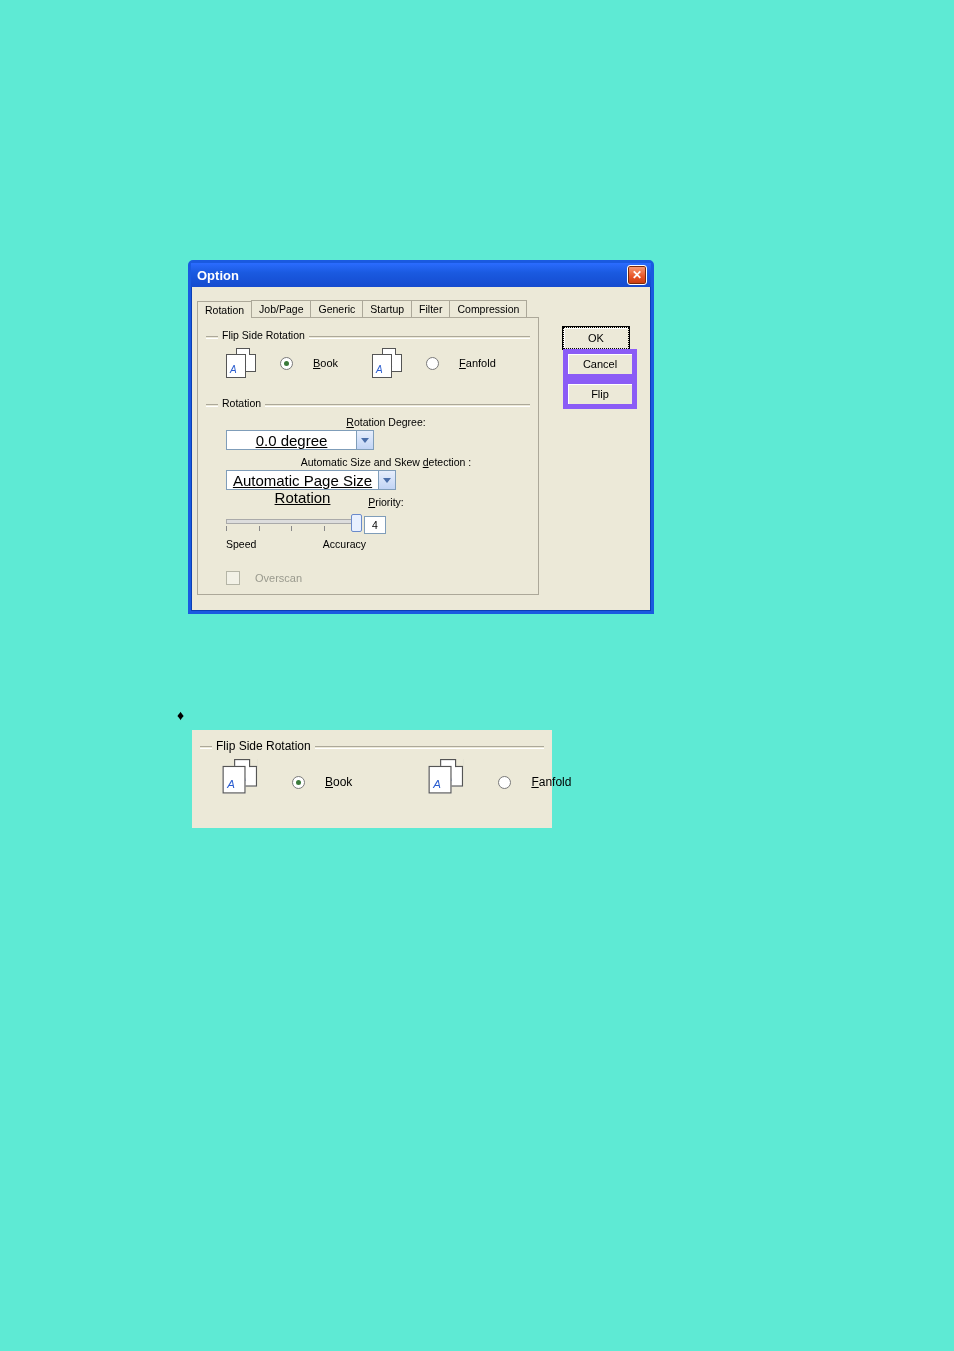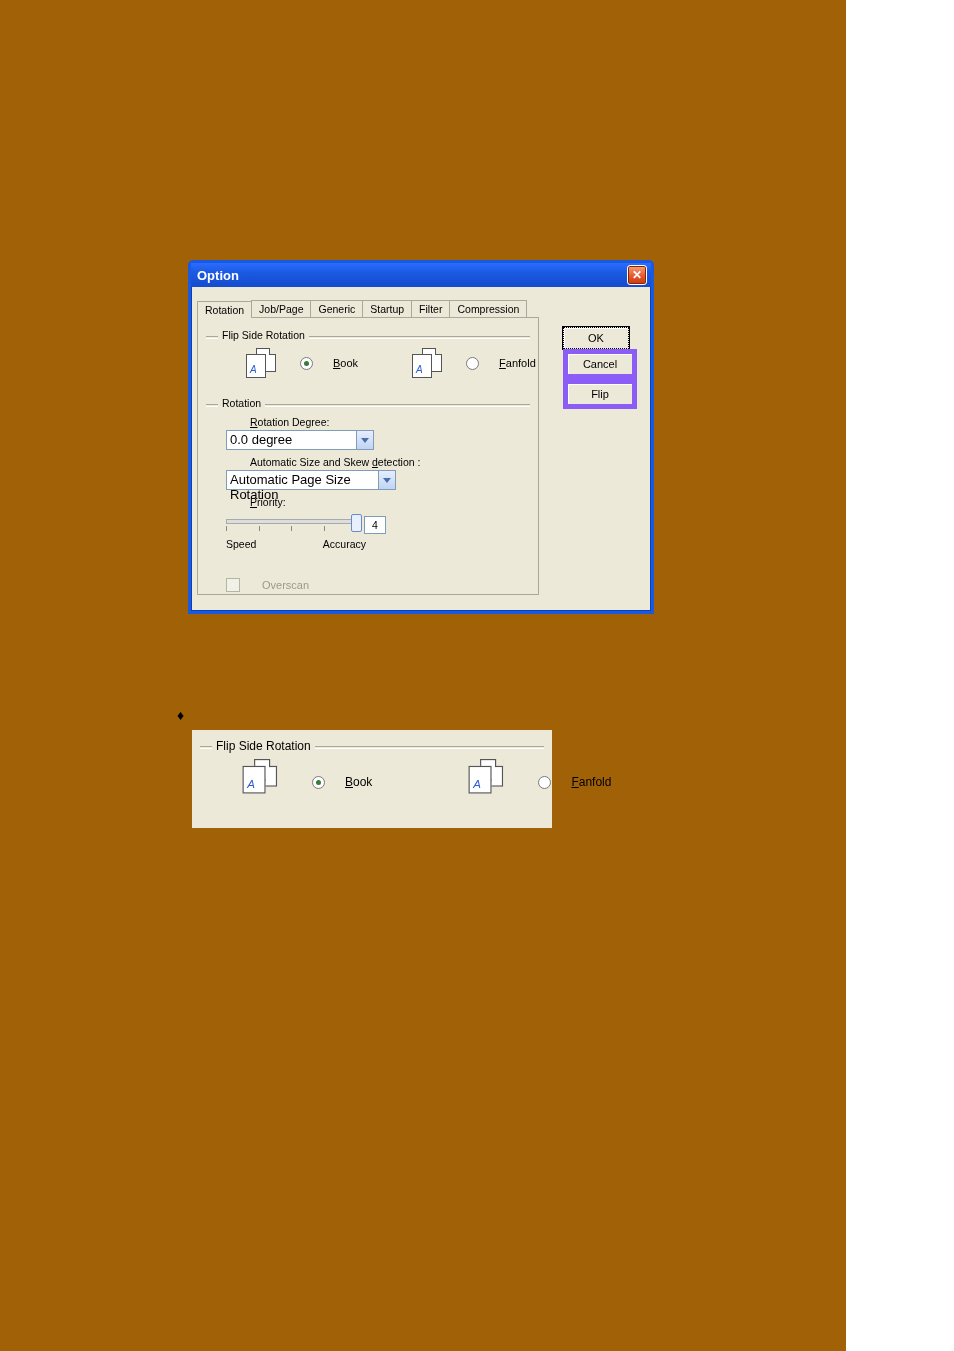--- a/index.html
+++ b/index.html
@@ -1,16 +1,16 @@
 <!DOCTYPE html>
 <html><head>
 <meta charset="utf-8">
 <style>
   html,body{margin:0;padding:0;background:#fff;font-family:Tahoma,Arial,sans-serif;font-size:11px;color:#000;}
-  .page{width:846px;height:1351px;position:relative;background:#a16207;}
+  .page{width:954px;height:1351px;position:relative;background:#5eead4;text-align:center;}
   
   .dialog{
     position:absolute;left:188px;top:260px;width:460px;height:348px;
     border:3px solid #1a5ae0;border-radius:5px 5px 0 0;background:#ece9d8;
     box-shadow:0 0 0 1px #0b3fb5 inset;
   }
   .titlebar{
     height:24px;background:linear-gradient(to bottom,#2b6cff 0%,#1a5ae0 40%,#154bcf 100%);
     color:#fff;font-weight:bold;font-size:13px;display:flex;align-items:center;
     padding:0 4px 0 6px;justify-content:space-between;
@@ -39,21 +39,21 @@
     font-size:11px;display:flex;align-items:center;justify-content:center;
     box-shadow:1px 1px 0 #fff inset;
   }
   .wbtn.default{border:1px dotted #000;outline:1px solid #000;}
   
   .group{margin-bottom:10px;position:relative;padding:14px 8px 8px;}
   .group .gline{position:absolute;left:0;right:0;top:8px;height:1px;border-top:1px solid #aca899;border-bottom:1px solid #fff;}
   .group .glabel{position:absolute;top:1px;left:12px;background:#ece9d8;padding:0 4px;font-size:10.5px;}
   
   .flip-row{display:flex;align-items:center;gap:34px;margin-top:6px;margin-left:12px;}
-  .opt{display:flex;align-items:center;gap:20px;margin-left:20px;}
+  .opt{display:flex;align-items:center;gap:20px;}
   .radio{
     width:11px;height:11px;border:1px solid #7a7a7a;border-radius:50%;background:#fff;
     display:inline-flex;align-items:center;justify-content:center;
   }
   .radio .dot{width:5px;height:5px;border-radius:50%;background:#3a7a3a;}
   .ul{text-decoration:underline;}
   .pic{width:34px;height:30px;position:relative;}
   
   .pgA,.pgB{
     position:absolute;width:18px;height:22px;background:#fff;border:1px solid #555;
@@ -62,40 +62,40 @@
   .pgB{left:10px;top:0;}
   .pgA::after,.pgB::after{
     content:"A";position:absolute;left:3px;bottom:2px;color:#2b5dcf;font-style:italic;font-size:10px;
   }
   .fold{position:absolute;right:-1px;top:-1px;width:6px;height:6px;background:#ece9d8;border-left:1px solid #555;border-bottom:1px solid #555;}
   
   .lbl{font-size:10.5px;margin-bottom:2px;margin-top:6px;margin-left:24px;}
   .combo{
     display:flex;align-items:stretch;width:146px;height:18px;border:1px solid #7f9db9;background:#fff;
   }
-  .combo .cval{flex:1;padding:1px 3px;font-size:13px;}
+  .combo .cval{flex:1;padding:1px 3px;font-size:15px;text-decoration:underline;}
   .combo .cbtn{
     width:16px;background:linear-gradient(#e6eefc,#c1d4f5);border-left:1px solid #7f9db9;
     display:flex;align-items:center;justify-content:center;
   }
   .cbtn .tri{width:0;height:0;border-left:4px solid transparent;border-right:4px solid transparent;border-top:5px solid #4a6ea9;}
   
   .slider-wrap{display:flex;align-items:center;gap:8px;margin-top:6px;}
   .slider{
     position:relative;width:130px;height:22px;
   }
   .track{position:absolute;left:0;right:0;top:5px;height:3px;background:#ddd;border:1px solid #aaa;}
   .tick{position:absolute;top:12px;width:1px;height:5px;background:#888;}
   .thumb{
     position:absolute;top:0;width:9px;height:16px;background:#e8f0ff;border:1px solid #6a8acb;border-radius:2px;
   }
   .valbox{width:20px;height:16px;border:1px solid #7f9db9;background:#fff;font-size:10.5px;display:flex;align-items:center;justify-content:center;}
   .spd-row{display:flex;justify-content:space-between;width:140px;font-size:10.5px;margin-top:2px;}
   
-  .chk{display:flex;align-items:center;gap:22px;margin-top:28px;color:#9a9a8e;}
+  .chk{display:flex;align-items:center;gap:15px;margin-top:21px;color:#9a9a8e;}
   .chkbox{width:12px;height:12px;border:1px solid #b5b5a6;background:#f2f1e6;}
   
   .diamond{position:absolute;left:177px;top:707px;font-size:14px;}
   .panel2{
     position:absolute;left:192px;top:730px;width:360px;height:98px;background:#ece9d8;
   }
   .panel2 .group{padding-top:18px;}
   .panel2 .glabel{font-size:12px;}
   .panel2 .flip-row{gap:80px;margin-left:18px;margin-top:6px;}
   .panel2 .pic{width:46px;height:40px;transform:scale(1.15);}

